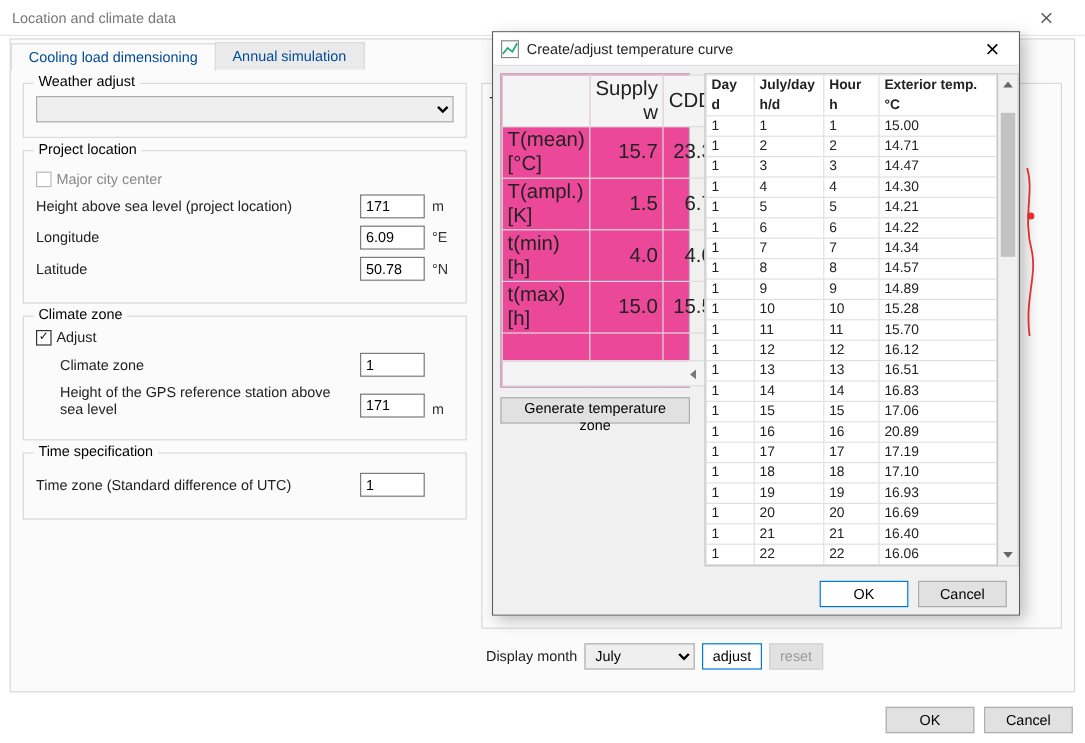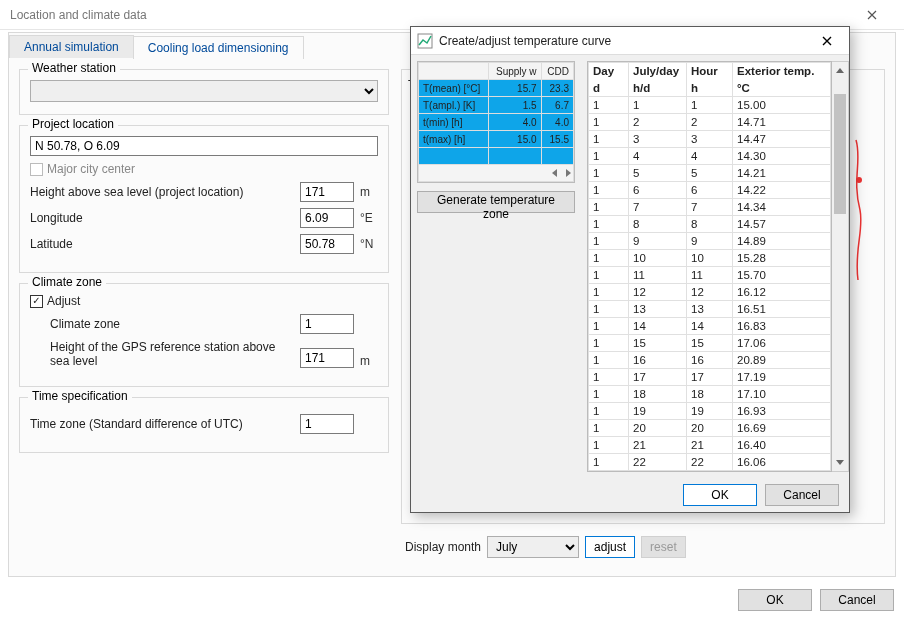--- a/index.html
+++ b/index.html
@@ -60,21 +60,21 @@
   
   .modal { position:absolute; left:410px; top:26px; width:440px; height:487px; background:#f0f0f0; border:1px solid #5a5a5a; box-shadow:4px 4px 12px rgba(0,0,0,0.25); display:flex; flex-direction:column;}
   .modal-titlebar { height:28px; display:flex; align-items:center; padding:0 6px; background:#fff; border-bottom:1px solid #ddd;}
   .modal-icon { width:16px; height:16px; margin-right:6px; display:flex;align-items:center;justify-content:center;}
   .modal-title { flex:1; font-size:12px; }
   .modal-close { width:32px; height:24px; display:flex; align-items:center; justify-content:center;}
   .modal-close svg{width:10px;height:10px;}
   .modal-body { flex:1; display:flex; background:#f0f0f0; min-height:0;}
 
   .modal-left { width:170px; padding:6px; display:flex; flex-direction:column; gap:8px;}
-  .paramgrid { border:1px solid #bbb; background:#0ea5e9; font-size:10px;}
+  .paramgrid { border:1px solid #bbb; background:#ec4899; font-size:17px;}
   .paramgrid table{ width:100%; border-collapse:collapse;}
   .paramgrid th, .paramgrid td { border:1px solid #ddd; padding:1px 4px; height:17px; }
   .paramgrid th { background:#f4f4f4; font-weight:normal;}
   .paramgrid td.r, .paramgrid th.r { text-align:right; }
   .pg-scroll-row td{background:#f4f4f4;}
   .lr-arrow{display:inline-block;width:0;height:0;border-top:4px solid transparent;border-bottom:4px solid transparent;}
 
   .genbtn { width:100%; height:22px; border:1px solid #adadad; background:#e1e1e1; font:inherit;}
 
   .modal-right { flex:1; display:flex; min-width:0; border-left:0; padding:6px 0 6px 6px;}
@@ -103,37 +103,36 @@
     <span>Location and climate data</span>
     <span class="close-x">
       <svg viewBox="0 0 10 10">
           <path d="M1 1 L9 9 M9 1 L1 9" stroke="#555" stroke-width="1.2"></path>
         </svg>
     </span>
   </div>
 
   <div class="main-body">
     <div class="tabstrip">
+      <div class="tab active">Cooling load dimensioning</div>
       <div class="tab inactive">Annual simulation</div>
-      <div class="tab active">Cooling load dimensioning</div>
     </div>
 
     <div class="tabpage">
       <div class="cols">
 
         <div class="col-left">
 
           <div class="groupbox">
-            <div class="gtitle">Weather station</div>
+            <div class="gtitle">Weather adjust</div>
             <select class="combo"></select>
           </div>
 
           <div class="groupbox">
             <div class="gtitle">Project location</div>
-            <input class="tinput" style="width: 100%;" value="N 50.78, O 6.09">
             <div class="checkbox" style="margin-top:6px;">
               <span class="chk disabled"></span>
               <span style="color:#888">Major city center</span>
             </div>
             <div class="formrow">
               <label>Height above sea level (project location)</label>
               <input class="tinput num" value="171" style="">
               <span class="unit">m</span>
             </div>
             <div class="formrow">

